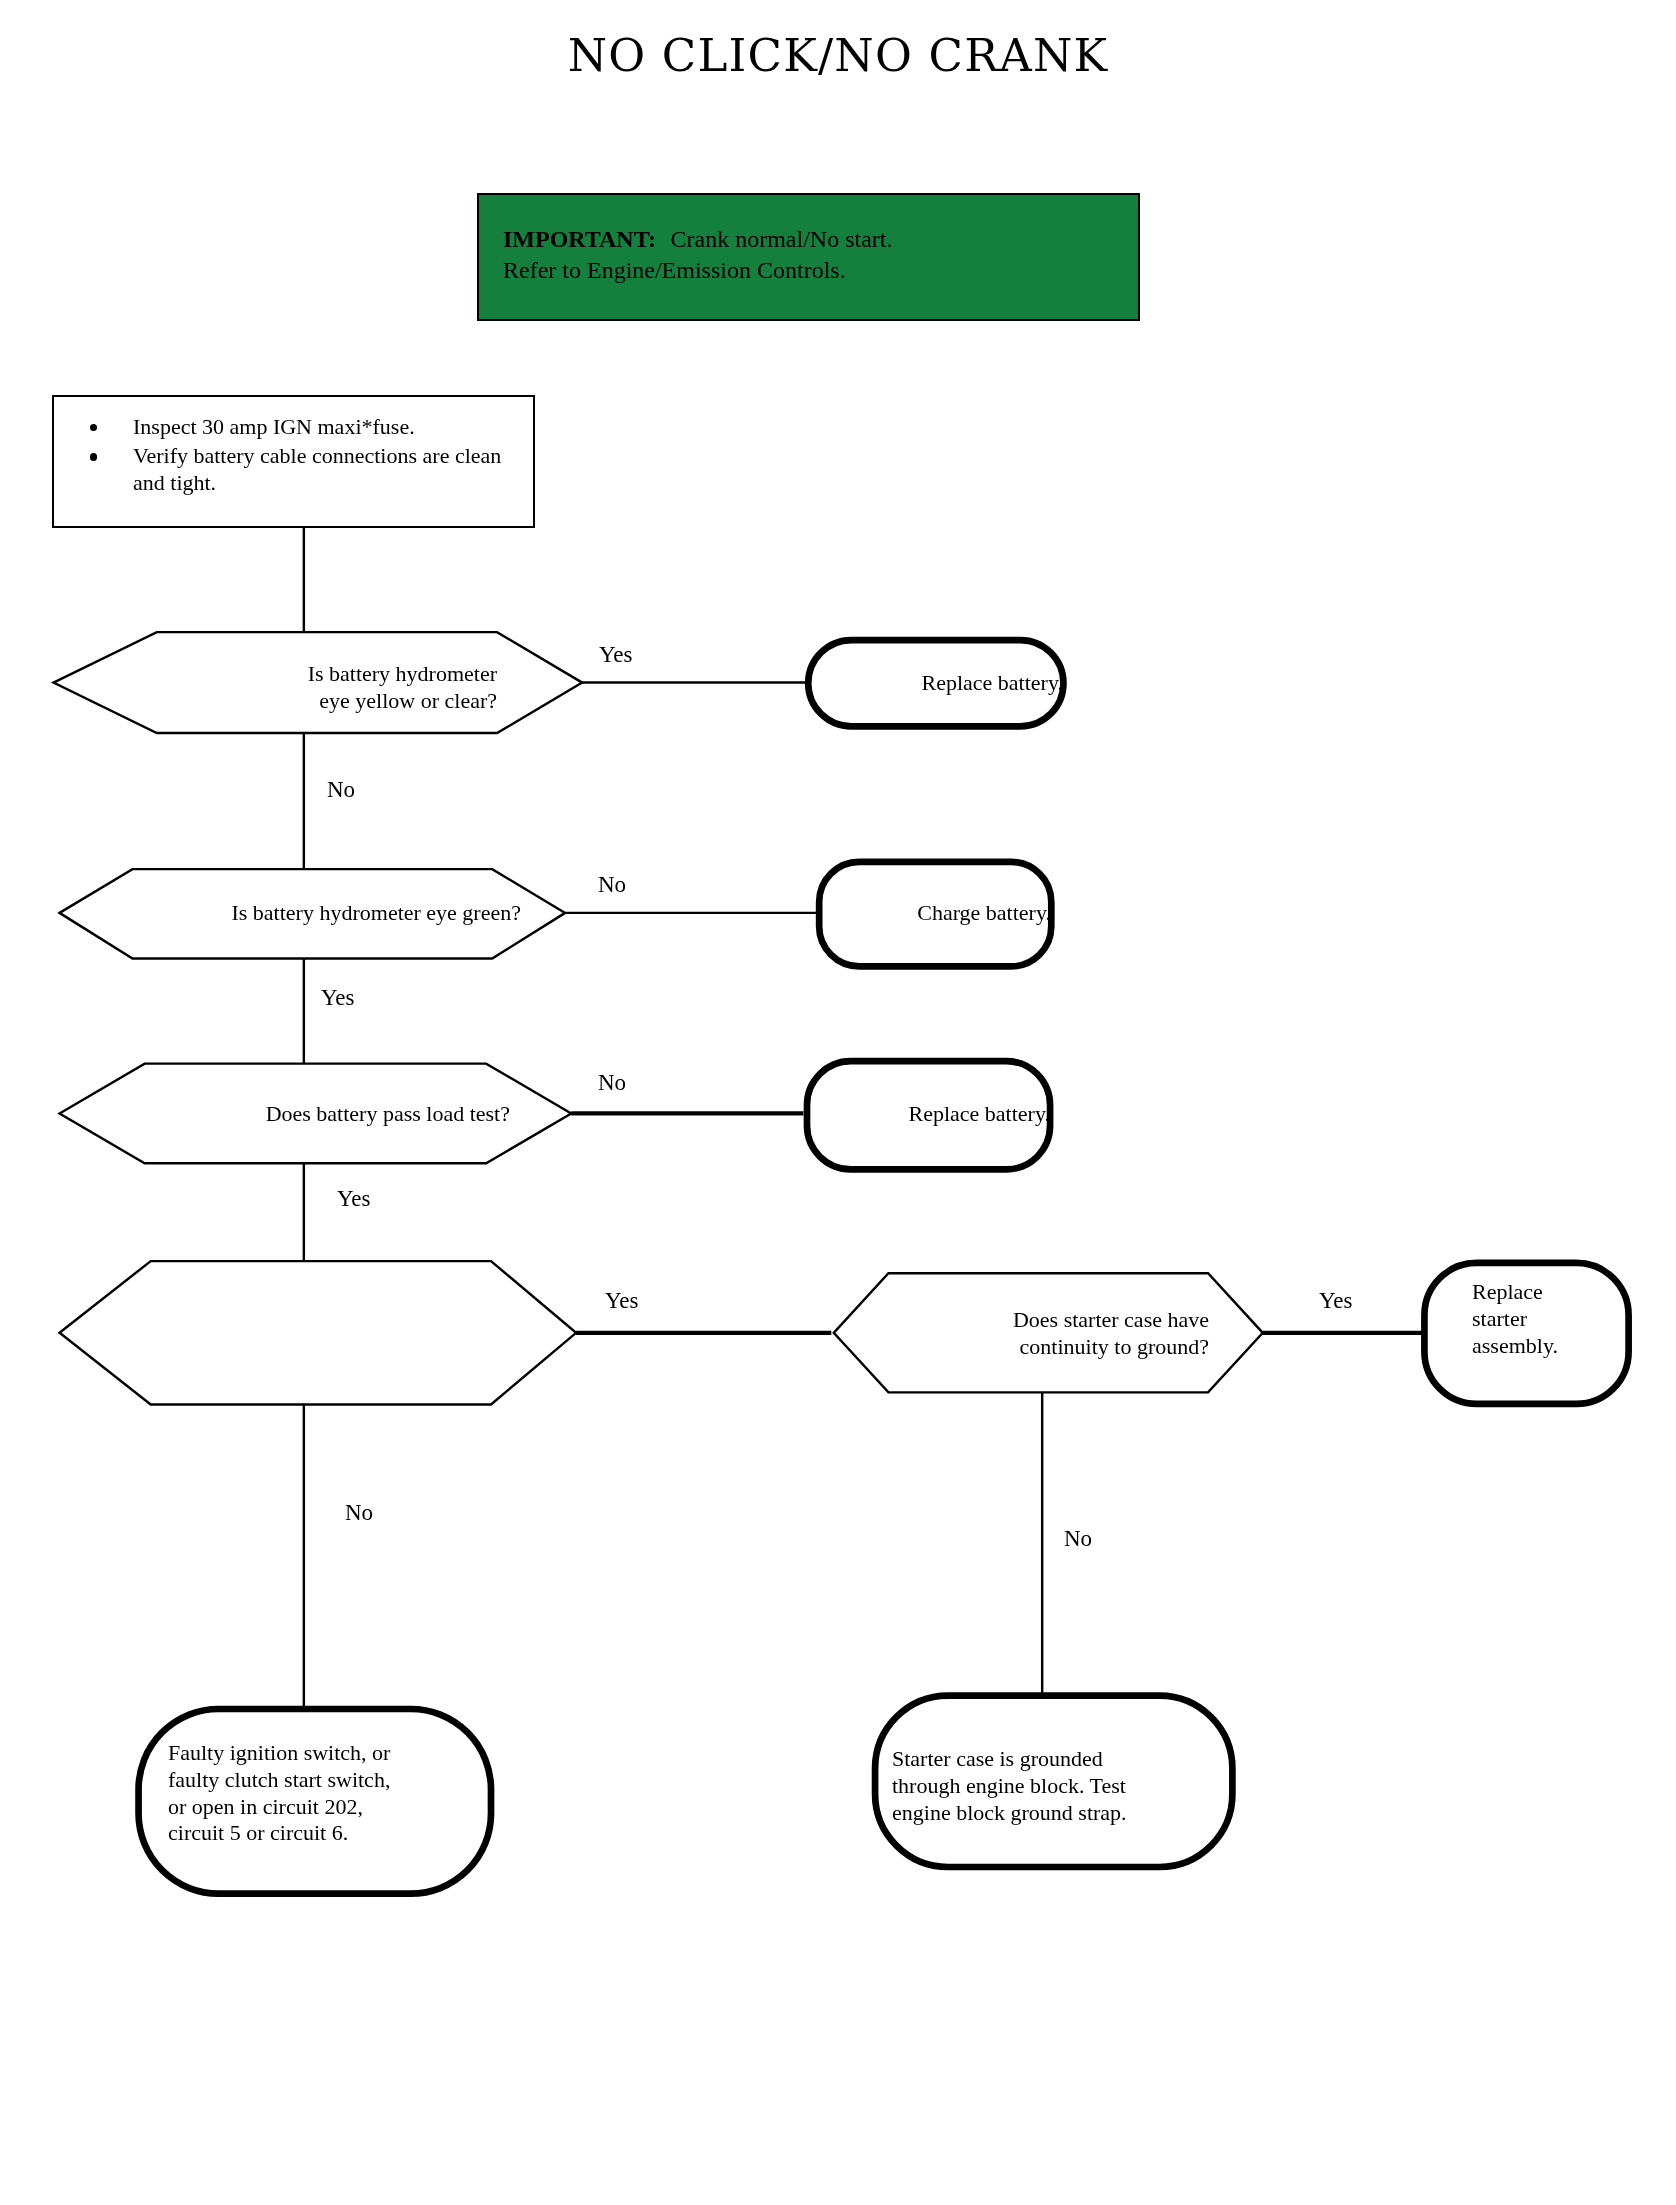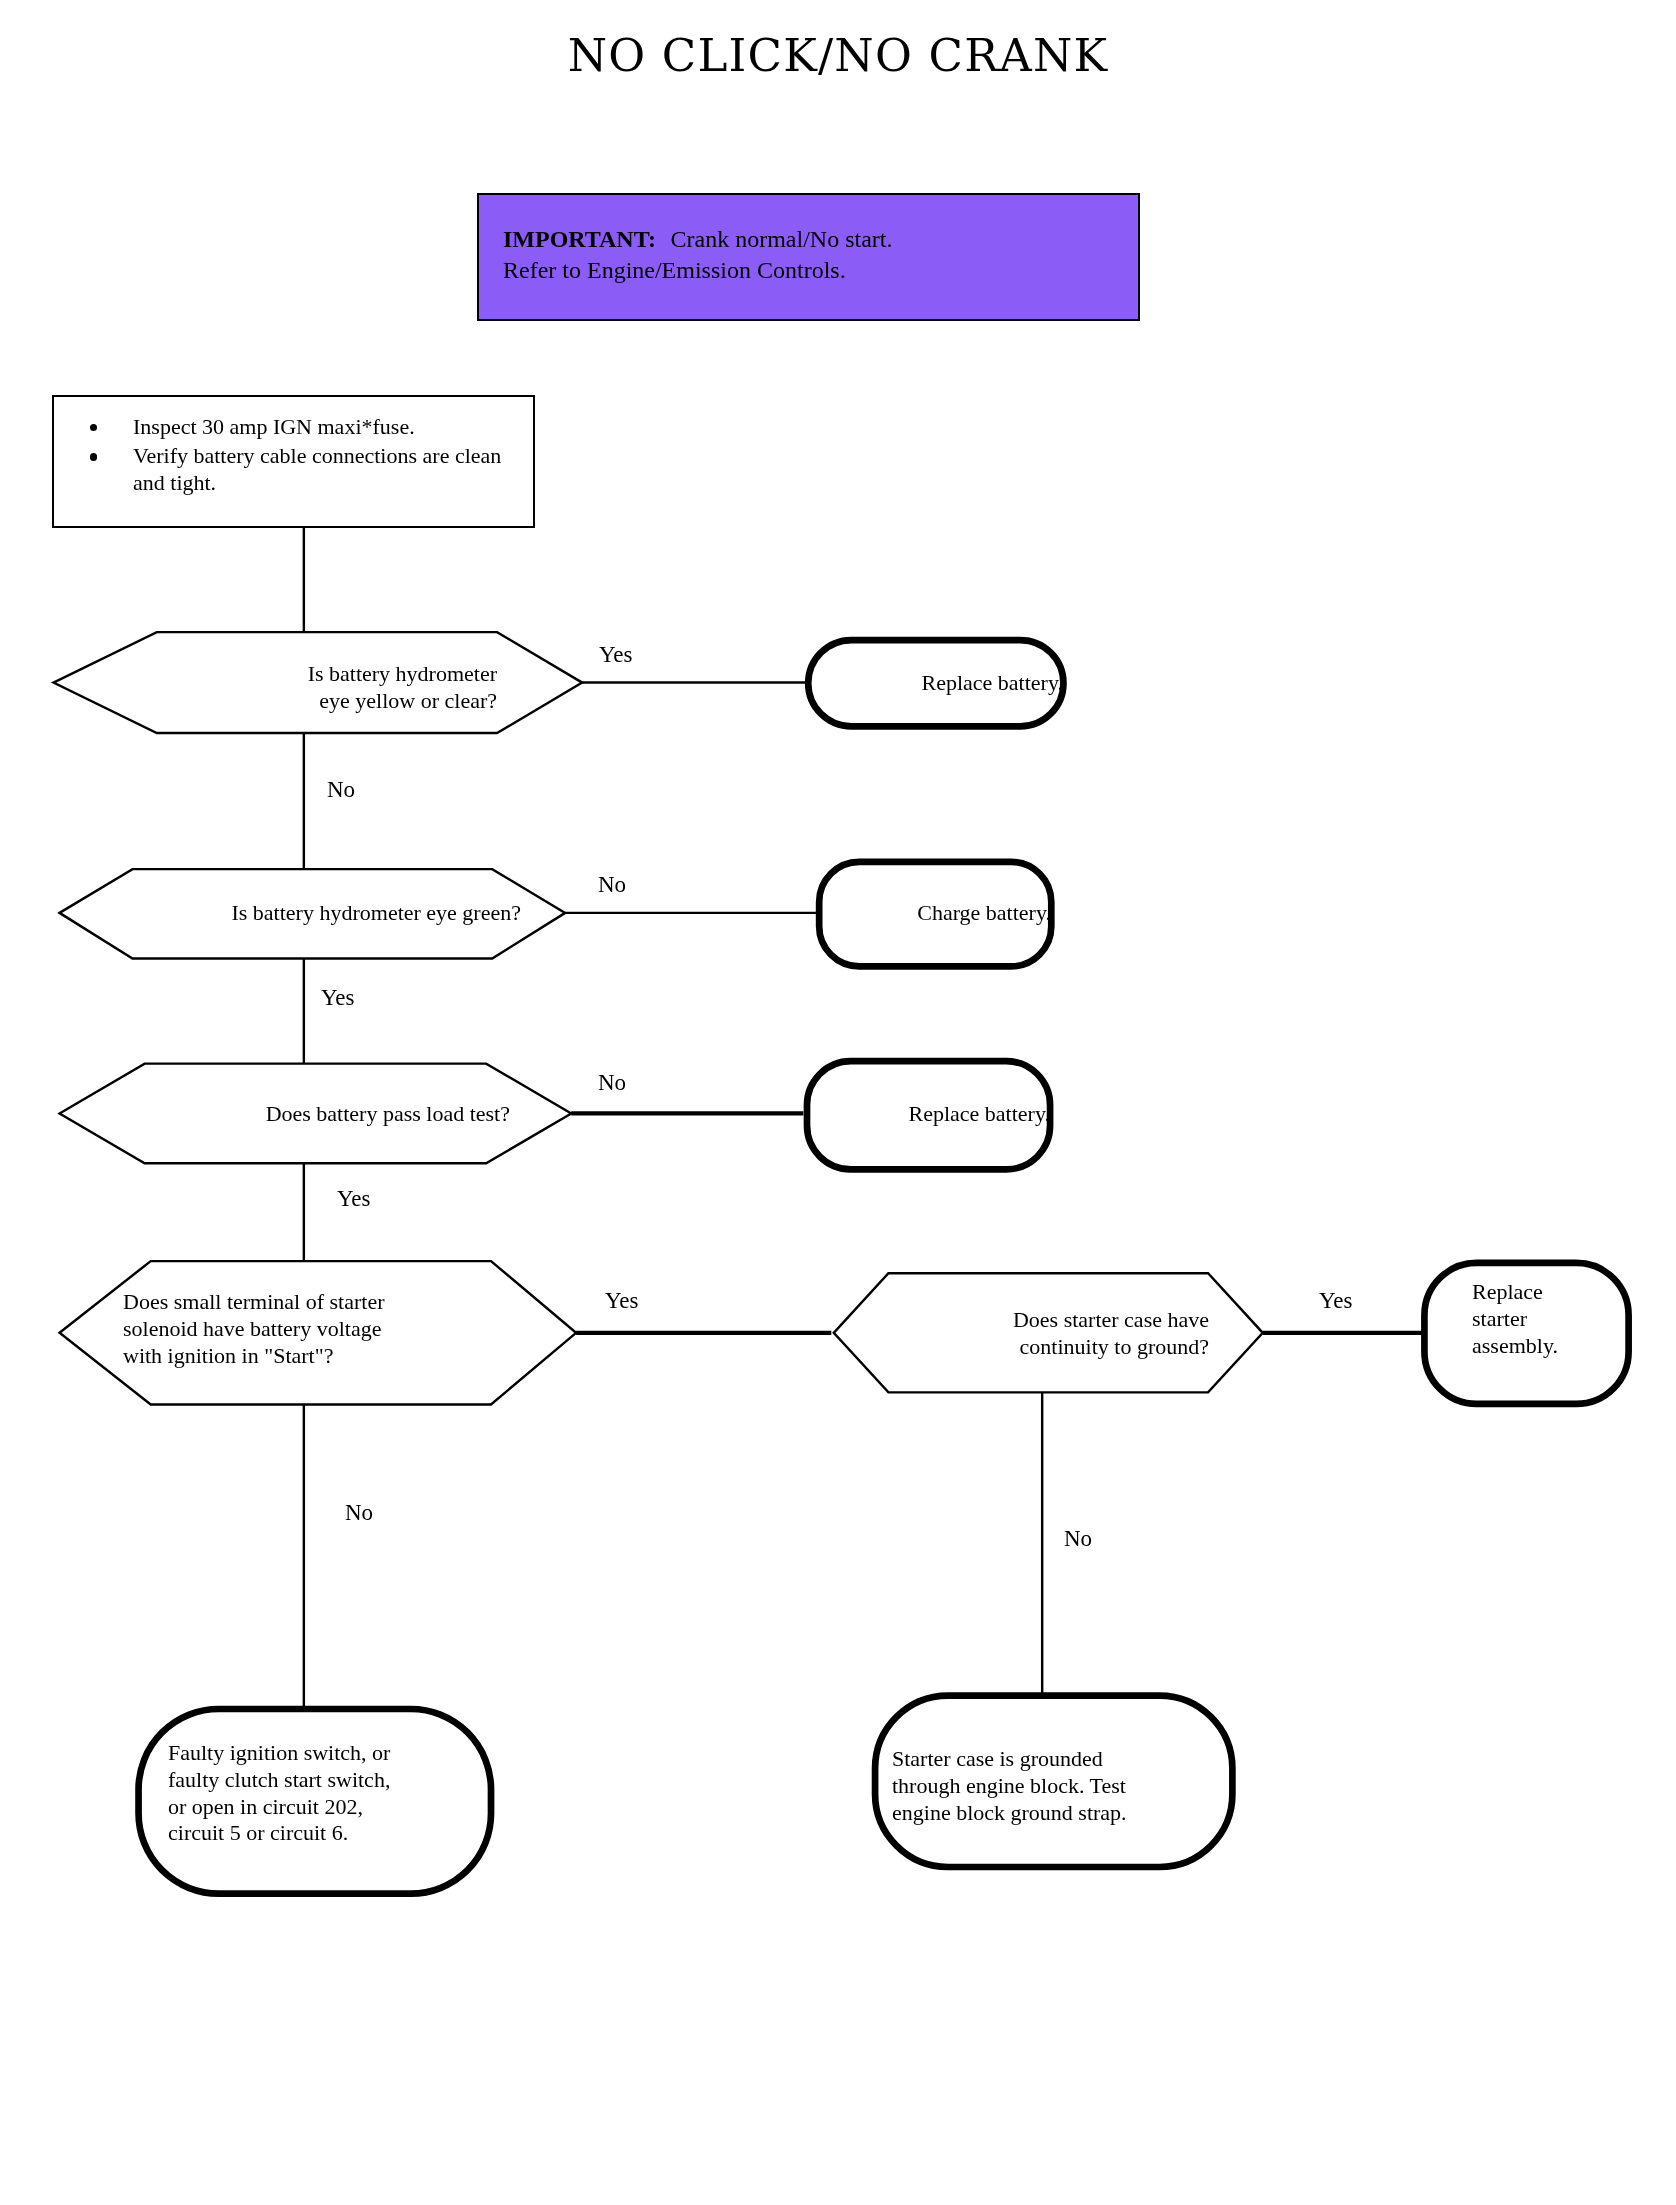--- a/index.html
+++ b/index.html
@@ -45,21 +45,21 @@
 
   
   #important-box {
     position: absolute;
     left: 477px;
     top: 193px;
     width: 663px;
     height: 128px;
     border: 2.4px solid #000;
     box-sizing: border-box;
-    background: #8b5cf6;
+    background: #15803d;
   }
   #important-inner {
     position: absolute;
     left: 24px;
     top: 29px;
     right: 9.7px;
     font-size: 24px;
     line-height: 1.30;
   }
   #important-label { font-weight: bold; }
@@ -224,23 +224,20 @@
   <div class="node-text center-text" style="left:808px; top:670px; width:255px;">Replace battery.</div>
 
   <div class="node-text center-text" style="left:126px; top:900px; width:395px;">Is battery hydrometer eye green?</div>
 
   <div class="node-text center-text" style="left:819px; top:900px; width:232px;font-family:Liberation Serif, serif;">Charge battery.</div>
 
   <div class="node-text center-text" style="left:122px; top:1101px; width:388px;">Does battery pass load test?</div>
 
   <div class="node-text center-text" style="left:807px; top:1101px; width:243px;">Replace battery.</div>
 
-  <div class="node-text left-text" style="left:123px; top:1289px; width:365px;">Does small terminal of starter
-solenoid have battery voltage
-with ignition in "Start"?</div>
 
   <div class="node-text center-text" style="left:889px; top:1307px; width:320px;">Does starter case have
 continuity to ground?</div>
 
   <div class="node-text left-text" style="left:1472px; top:1279px; width:152px;">Replace
 starter
 assembly.</div>
 
   <div class="node-text left-text" style="left:168px; top:1740px; width:316px;">Faulty ignition switch, or
 faulty clutch start switch,

